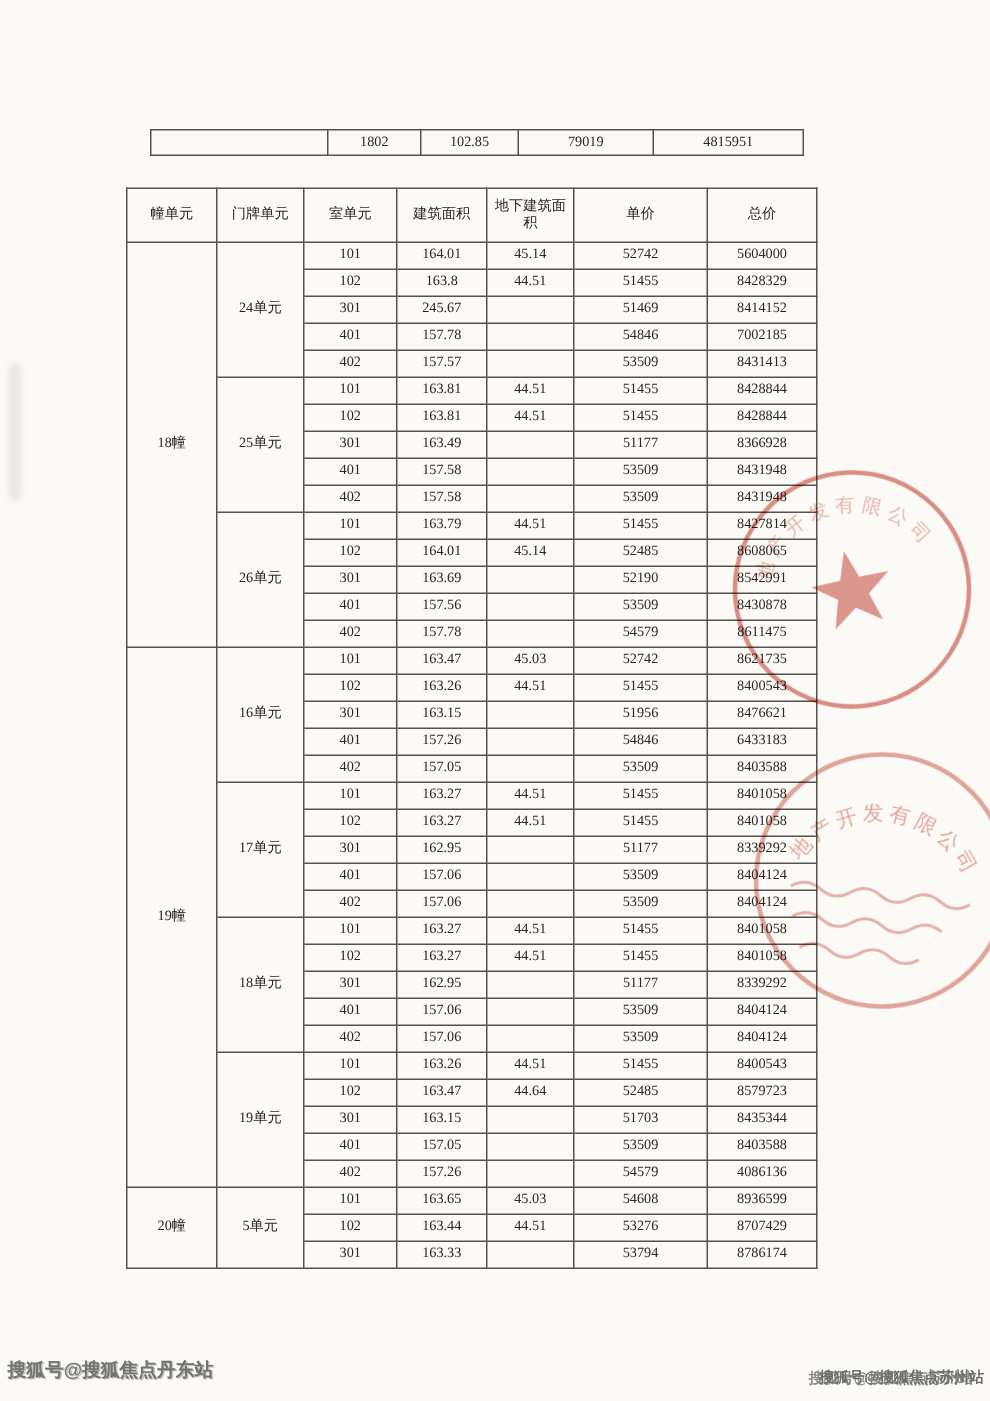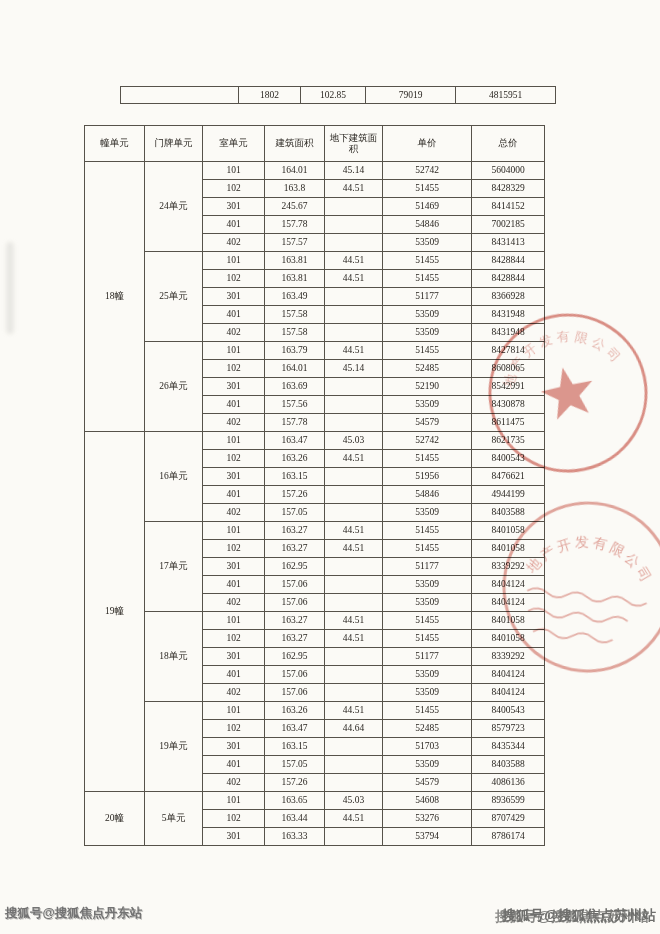--- a/index.html
+++ b/index.html
@@ -20,21 +20,21 @@
     color:#2a2621;
     text-align:center;
     vertical-align:middle;
     padding:0 1px;
     line-height:1.15;
     overflow:hidden;
     white-space:nowrap;
   }
   th { white-space:normal; }
 
-  .top-table { position:absolute; left:100px; top:86px;margin-left:20px; }
+  .top-table { position:absolute; left:100px; top:86px; }
   .top-table td { height:17px; }
 
   .main-table { position:absolute; left:84px; top:125px; }
   .main-table thead th { height:36px; }
   .main-table tbody td { height:18px; }
 
   .seal {
     position:absolute;
     mix-blend-mode:multiply;
     filter:blur(0.4px);
@@ -53,21 +53,21 @@
   }
 
   .wm { position:absolute; font-family:"Liberation Sans","DejaVu Sans",sans-serif; font-weight:bold; }
   .wm-left {
     left:5px; bottom:12px;
     font-size:12.5px; color:#737373;
     text-shadow:1px 1px 0 rgba(120,120,118,.45);
   }
   .wm-right {
     right:4px; bottom:9px;
-    font-size:14px; color:#6e6e6c;
+    font-size:10px; color:#6e6e6c;
     text-shadow:-7px 1px 0 rgba(110,110,108,.8);
   }
 </style>
 </head>
 <body>
 
 <div class="page">
 
   <table class="top-table">
     <colgroup>
@@ -240,21 +240,21 @@
           <td>163.15</td>
           <td></td>
           <td>51956</td>
           <td>8476621</td>
         </tr>
         <tr>
           <td>401</td>
           <td>157.26</td>
           <td></td>
           <td>54846</td>
-          <td>4944199</td>
+          <td>6433183</td>
         </tr>
         <tr>
           <td>402</td>
           <td>157.05</td>
           <td></td>
           <td>53509</td>
           <td>8403588</td>
         </tr>
         <tr>
           <td rowspan="5">17单元</td>

